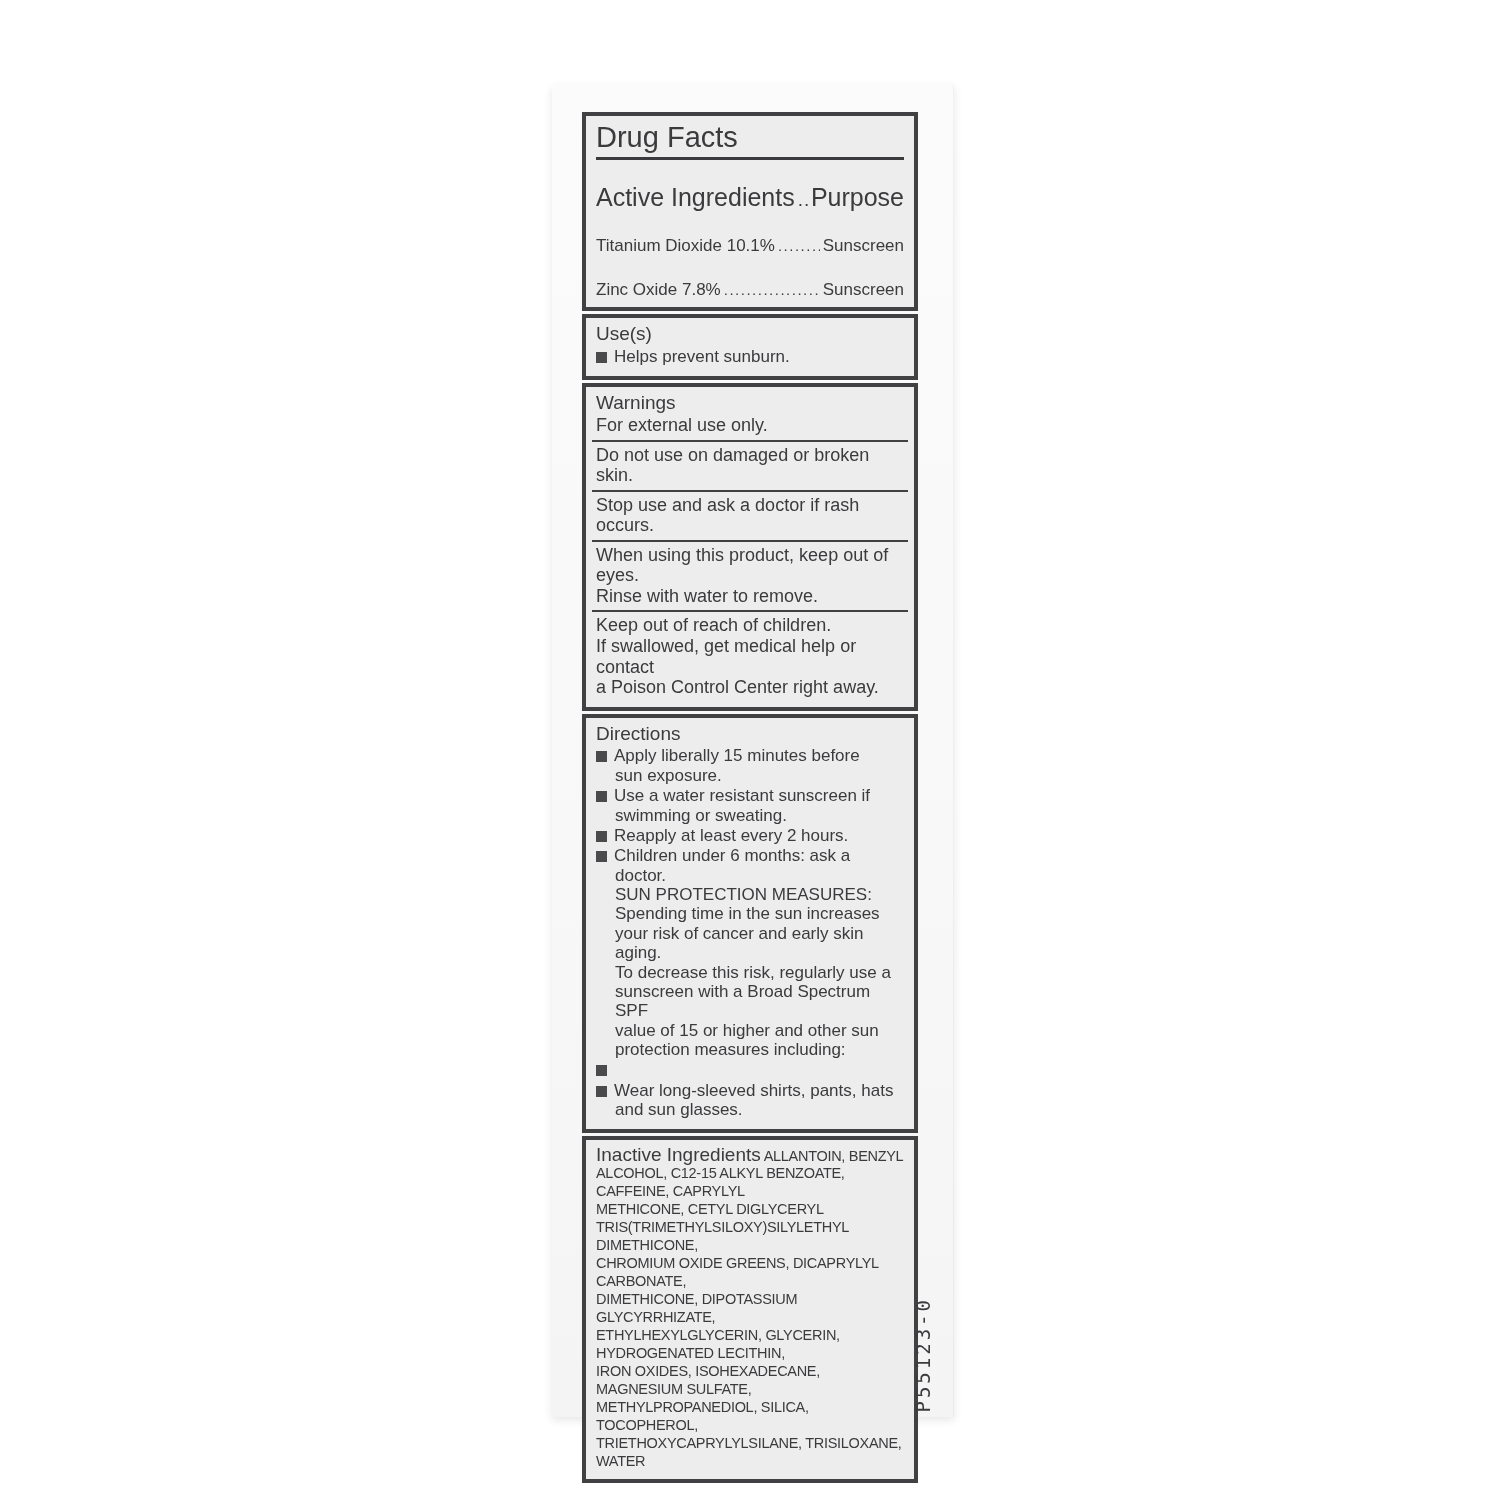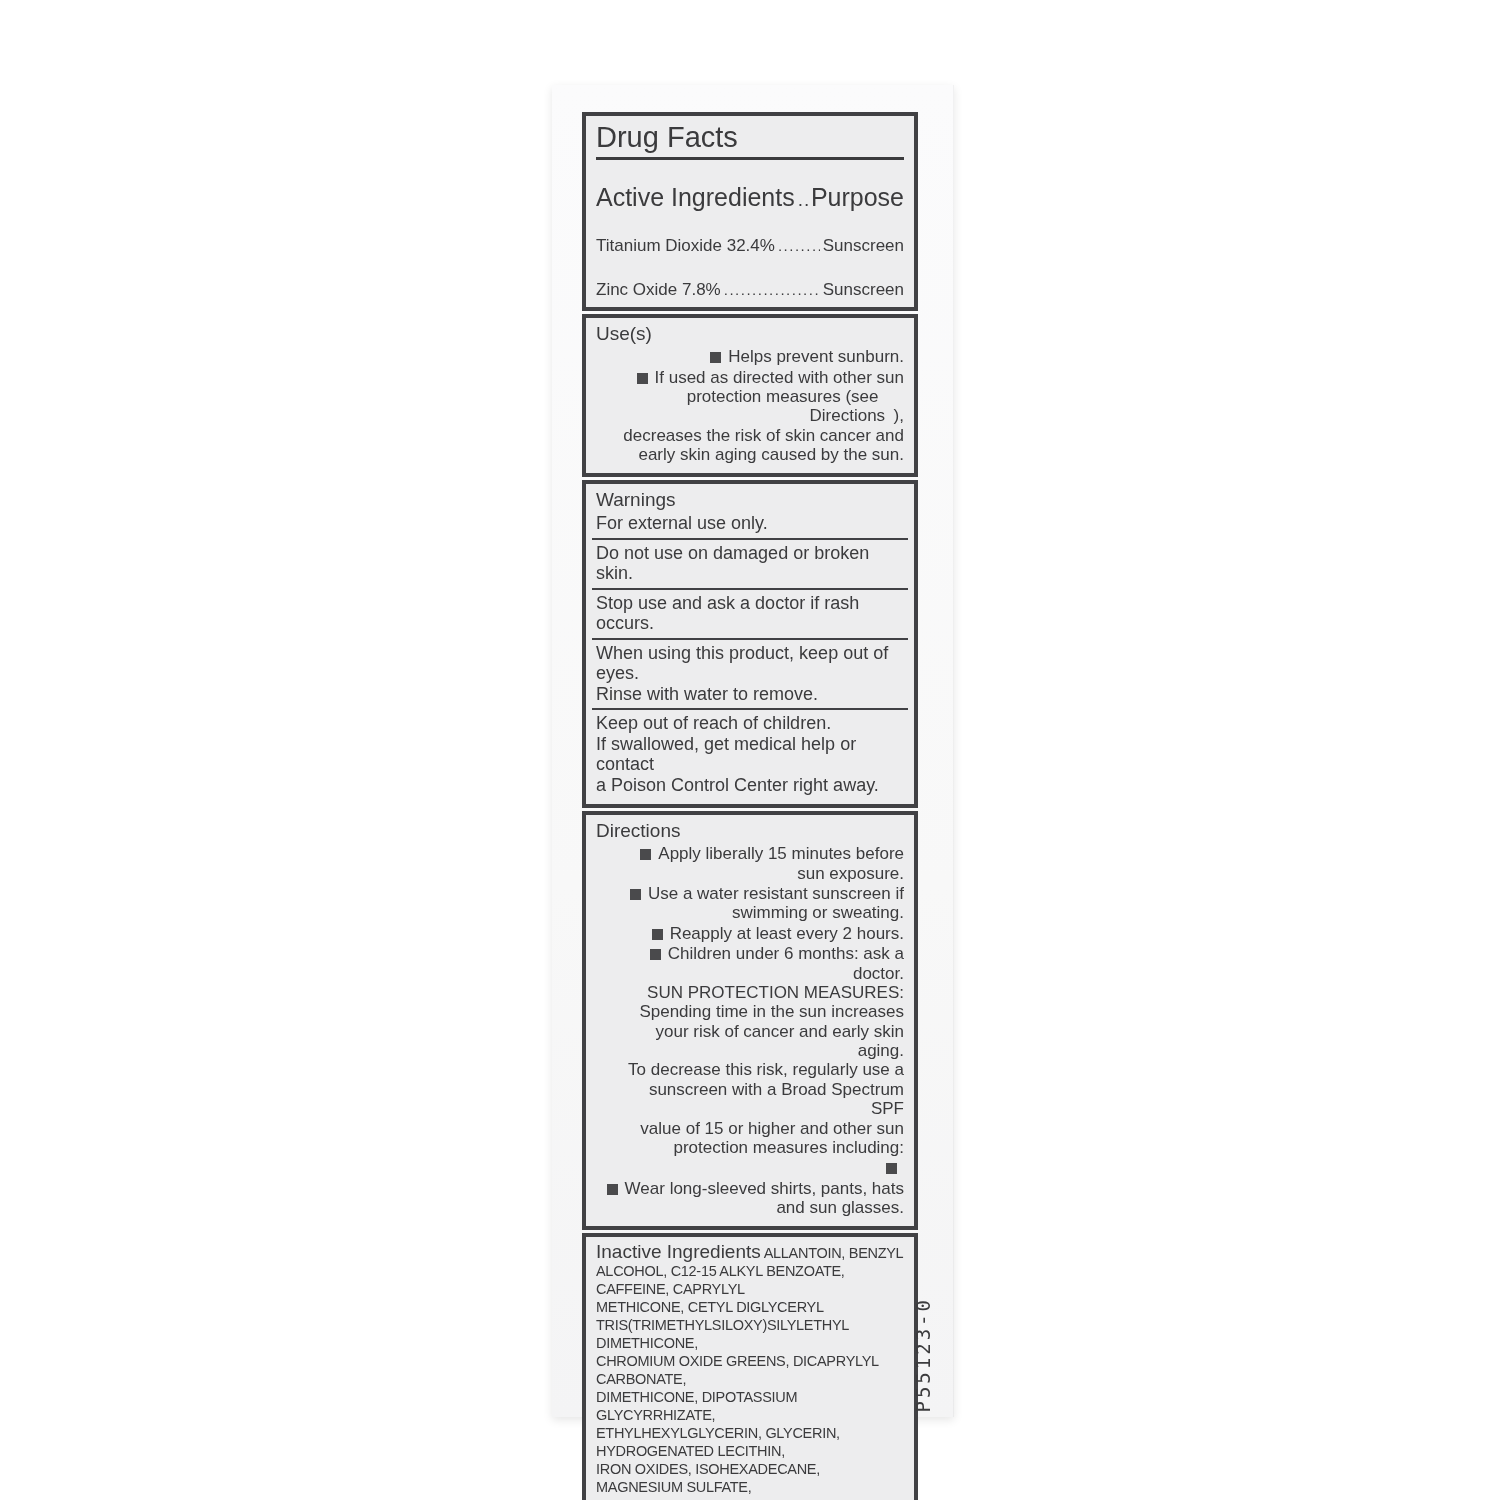--- a/index.html
+++ b/index.html
@@ -38,21 +38,21 @@
   .ai-head{font-size:25px;line-height:1.1;margin-bottom:2px;}
   .ai-name,.ai-val{white-space:nowrap;}
   .leader{flex:1 1 auto;overflow:hidden;white-space:nowrap;margin:0 3px;align-self:flex-end;}
   .leader::after{content:"......................................................................";
     letter-spacing:1.5px;font-size:15px;color:var(--text);}
   .ai-head .leader::after{font-size:19px;letter-spacing:1px;}
 
   .body-txt{font-size:18px;line-height:1.14;}
   .pre{white-space:pre-wrap;}
 
-  .bullet-item{padding-left:19px;font-size:17px;line-height:1.14;margin-bottom:1px;text-align:right;}
+  .bullet-item{padding-left:19px;font-size:17px;line-height:1.14;margin-bottom:1px;}
   .sq{display:inline-block;width:11px;height:11px;background:#4a4a4c;
       margin-left:-19px;margin-right:7px;transform:translateY(1px);}
 
   .wrule{border:none;border-top:2.5px solid var(--border);margin:4px -4px 3px -4px;}
   .wline{margin-bottom:1px;}
 
   .inactive-p{font-size:14.5px;line-height:1.24;letter-spacing:-0.3px;}
   .h-inline{font-size:19px;font-weight:400;letter-spacing:0;line-height:1.05;}
 
   .vcode{
@@ -71,41 +71,35 @@
 
       <section class="dfbox">
         <h1 class="df-title">Drug Facts</h1>
         <hr class="title-rule">
         <div class="ai-row ai-head">
           <span class="ai-name">Active Ingredients</span>
           <span class="leader"></span>
           <span class="ai-val">Purpose</span>
         </div>
         <div class="ai-row">
-          <span class="ai-name">Titanium Dioxide 32.4%</span>
+          <span class="ai-name">Titanium Dioxide 10.1%</span>
           <span class="leader"></span>
           <span class="ai-val">Sunscreen</span>
         </div>
         <div class="ai-row">
           <span class="ai-name">Zinc Oxide 7.8%</span>
           <span class="leader"></span>
           <span class="ai-val">Sunscreen</span>
         </div>
       </section>
 
       <section class="dfbox">
         <h2 class="sec-h">Use(s)</h2>
         <div class="bullet-item">
           <span class="sq"></span><span class="pre">Helps prevent sunburn.</span>
-        </div>
-        <div class="bullet-item">
-          <span class="sq"></span><span class="pre">If used as directed with other sun
-protection measures (see   Directions ),
-decreases the risk of skin cancer and
-early skin aging caused by the sun.</span>
         </div>
       </section>
 
       <section class="dfbox">
         <h2 class="sec-h">Warnings</h2>
         <p class="body-txt pre wline">For external use only.</p>
         <hr class="wrule">
         <p class="body-txt pre wline">Do not use on damaged or broken skin.</p>
         <hr class="wrule">
         <p class="body-txt pre wline">Stop use and ask a doctor if rash occurs.</p>

